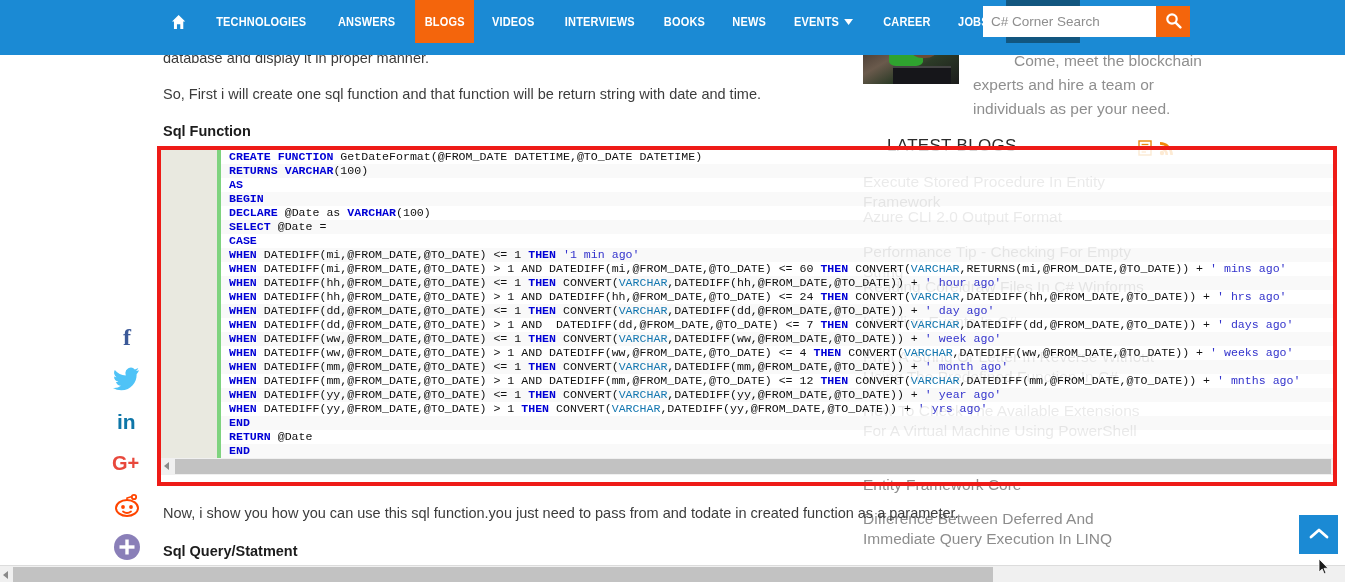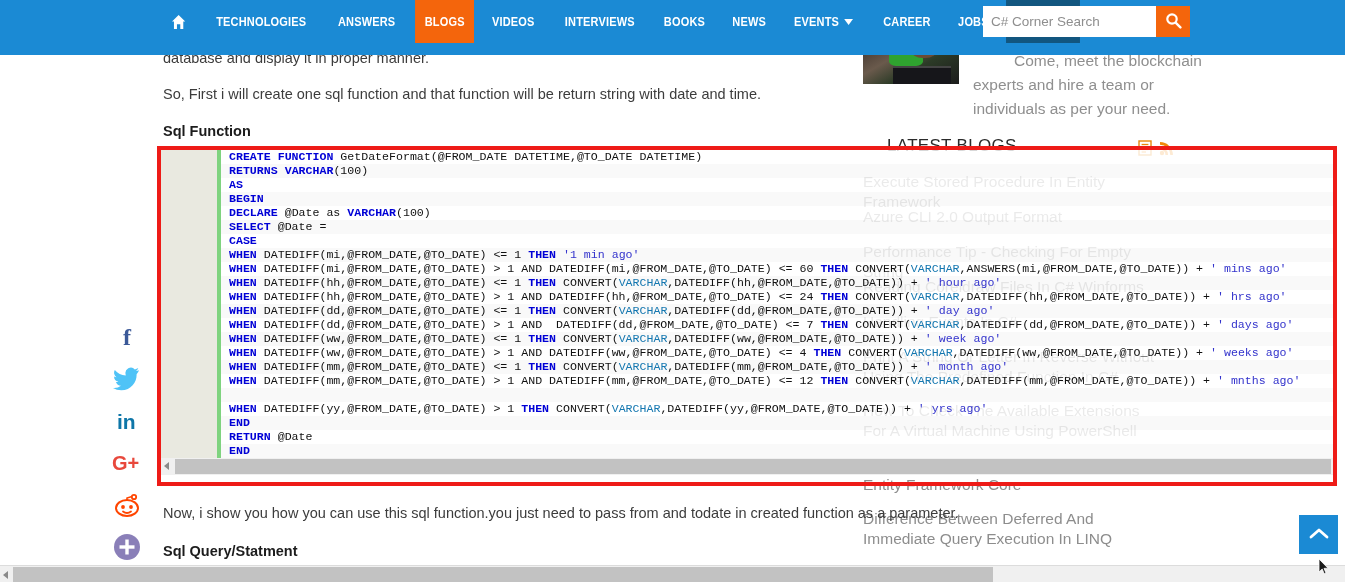--- a/index.html
+++ b/index.html
@@ -431,21 +431,21 @@
           <div class="cline odd">
             <span class="lno">07.</span>
             <span class="ctext"><span class="kw">CASE</span></span>
           </div>
           <div class="cline even">
             <span class="lno">08.</span>
             <span class="ctext"><span class="kw">WHEN </span><span class="pl">DATEDIFF(mi,@FROM_DATE,@TO_DATE) &lt;= 1 </span><span class="kw">THEN </span><span class="str">'1 min ago'</span></span>
           </div>
           <div class="cline odd">
             <span class="lno">09.</span>
-            <span class="ctext"><span class="kw">WHEN </span><span class="pl">DATEDIFF(mi,@FROM_DATE,@TO_DATE) &gt; 1 AND DATEDIFF(mi,@FROM_DATE,@TO_DATE) &lt;= 60 </span><span class="kw">THEN </span><span class="pl">CONVERT(</span><span class="tp">VARCHAR</span><span class="pl">,ANSWERS(mi,@FROM_DATE,@TO_DATE)) + </span><span class="str">' mins ago'</span></span>
+            <span class="ctext"><span class="kw">WHEN </span><span class="pl">DATEDIFF(mi,@FROM_DATE,@TO_DATE) &gt; 1 AND DATEDIFF(mi,@FROM_DATE,@TO_DATE) &lt;= 60 </span><span class="kw">THEN </span><span class="pl">CONVERT(</span><span class="tp">VARCHAR</span><span class="pl">,RETURNS(mi,@FROM_DATE,@TO_DATE)) + </span><span class="str">' mins ago'</span></span>
           </div>
           <div class="cline even">
             <span class="lno">10.</span>
             <span class="ctext"><span class="kw">WHEN </span><span class="pl">DATEDIFF(hh,@FROM_DATE,@TO_DATE) &lt;= 1 </span><span class="kw">THEN </span><span class="pl">CONVERT(</span><span class="tp">VARCHAR</span><span class="pl">,DATEDIFF(hh,@FROM_DATE,@TO_DATE)) + </span><span class="str">' hour ago'</span></span>
           </div>
           <div class="cline odd">
             <span class="lno">11.</span>
             <span class="ctext"><span class="kw">WHEN </span><span class="pl">DATEDIFF(hh,@FROM_DATE,@TO_DATE) &gt; 1 AND DATEDIFF(hh,@FROM_DATE,@TO_DATE) &lt;= 24 </span><span class="kw">THEN </span><span class="pl">CONVERT(</span><span class="tp">VARCHAR</span><span class="pl">,DATEDIFF(hh,@FROM_DATE,@TO_DATE)) + </span><span class="str">' hrs ago'</span></span>
           </div>
           <div class="cline even">
@@ -467,20 +467,21 @@
           <div class="cline even">
             <span class="lno">16.</span>
             <span class="ctext"><span class="kw">WHEN </span><span class="pl">DATEDIFF(mm,@FROM_DATE,@TO_DATE) &lt;= 1 </span><span class="kw">THEN </span><span class="pl">CONVERT(</span><span class="tp">VARCHAR</span><span class="pl">,DATEDIFF(mm,@FROM_DATE,@TO_DATE)) + </span><span class="str">' month ago'</span></span>
           </div>
           <div class="cline odd">
             <span class="lno">17.</span>
             <span class="ctext"><span class="kw">WHEN </span><span class="pl">DATEDIFF(mm,@FROM_DATE,@TO_DATE) &gt; 1 AND DATEDIFF(mm,@FROM_DATE,@TO_DATE) &lt;= 12 </span><span class="kw">THEN </span><span class="pl">CONVERT(</span><span class="tp">VARCHAR</span><span class="pl">,DATEDIFF(mm,@FROM_DATE,@TO_DATE)) + </span><span class="str">' mnths ago'</span></span>
           </div>
           <div class="cline even">
             <span class="lno">18.</span>
+            <span class="ctext"><span class="kw">WHEN </span><span class="pl">DATEDIFF(yy,@FROM_DATE,@TO_DATE) &lt;= 1 </span><span class="kw">THEN </span><span class="pl">CONVERT(</span><span class="tp">VARCHAR</span><span class="pl">,DATEDIFF(yy,@FROM_DATE,@TO_DATE)) + </span><span class="str">' year ago'</span></span>
           </div>
           <div class="cline odd">
             <span class="lno">19.</span>
             <span class="ctext"><span class="kw">WHEN </span><span class="pl">DATEDIFF(yy,@FROM_DATE,@TO_DATE) &gt; 1 </span><span class="kw">THEN </span><span class="pl">CONVERT(</span><span class="tp">VARCHAR</span><span class="pl">,DATEDIFF(yy,@FROM_DATE,@TO_DATE)) + </span><span class="str">' yrs ago'</span></span>
           </div>
           <div class="cline even">
             <span class="lno">20.</span>
             <span class="ctext"><span class="kw">END</span></span>
           </div>
           <div class="cline odd">

